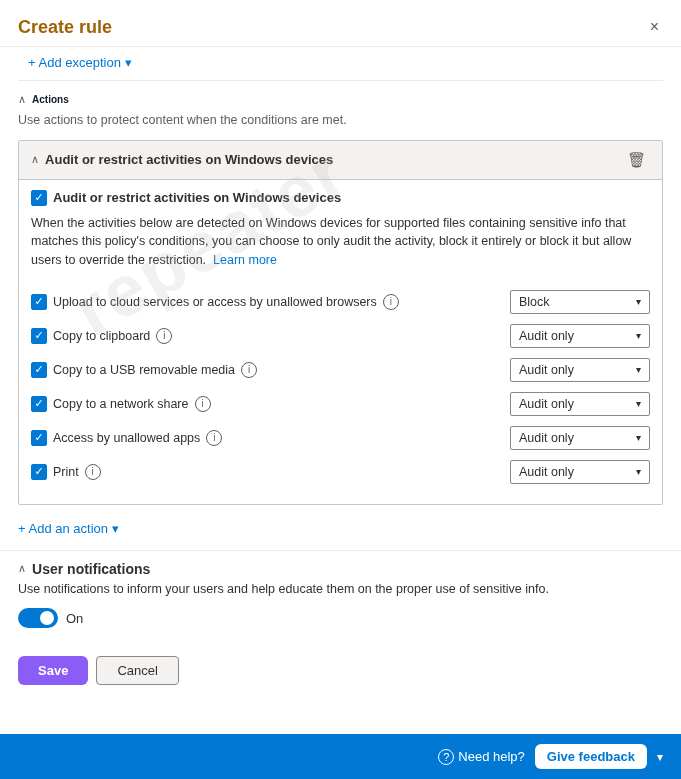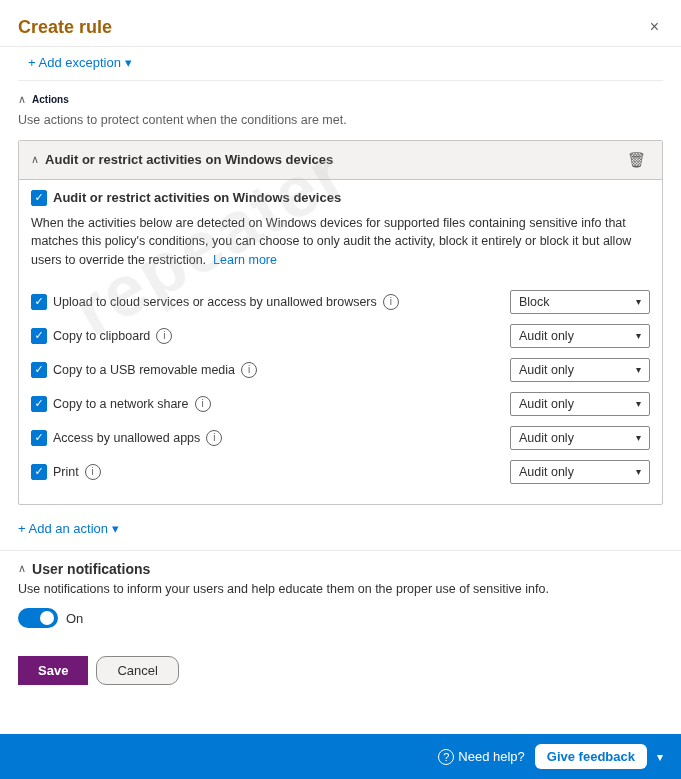--- a/index.html
+++ b/index.html
@@ -269,34 +269,34 @@
     .toggle-label {
       font-size: 13px;
       color: #323130;
     }
     .footer-buttons {
       display: flex;
       gap: 8px;
       padding: 8px 18px 14px 18px;
     }
     .save-btn {
-      background: #701a75;
+      background: #8b5cf6;
       color: white;
       border: none;
-      border-radius: 0;
+      border-radius: 6px;
       padding: 6px 20px;
       font-size: 13px;
       cursor: pointer;
       font-weight: 600;
     }
     .cancel-btn {
       background: #f3f2f1;
       color: #323130;
       border: 1px solid #8a8886;
-      border-radius: 10px;
+      border-radius: 4px;
       padding: 6px 20px;
       font-size: 13px;
       cursor: pointer;
     }
     .bottom-bar {
       background: #0078d4;
       display: flex;
       align-items: center;
       justify-content: flex-end;
       padding: 10px 18px;

